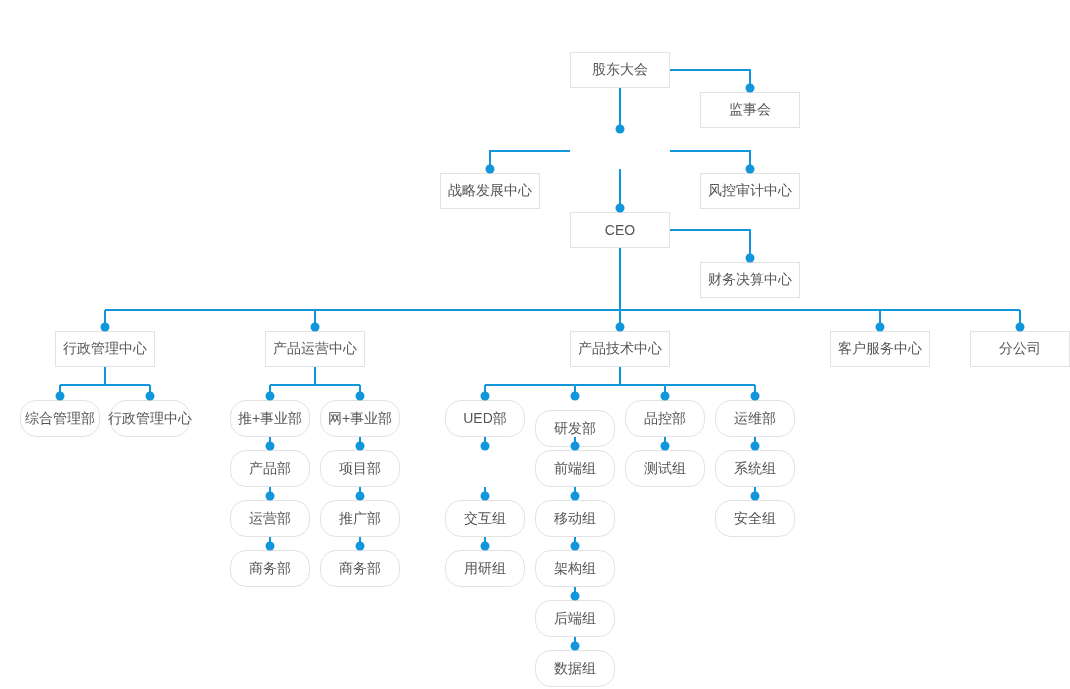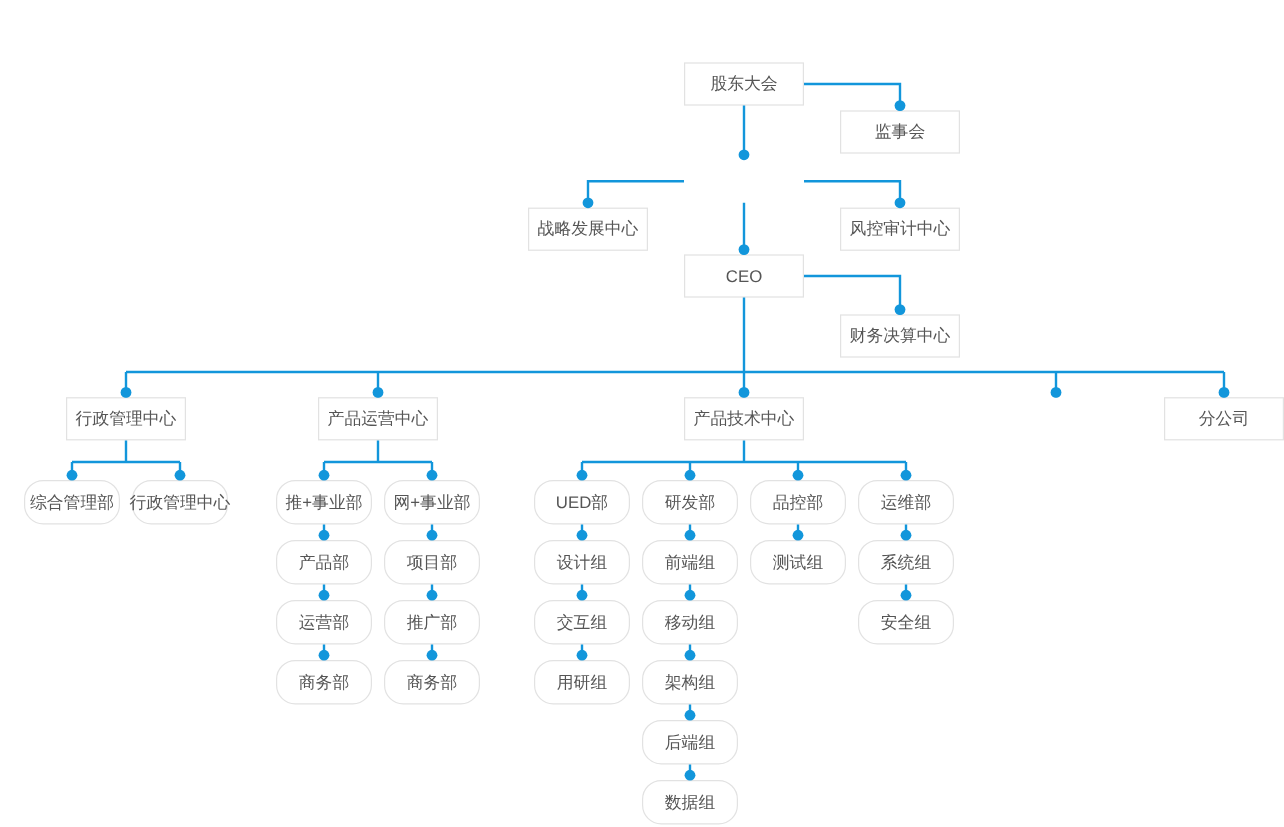--- a/index.html
+++ b/index.html
@@ -103,40 +103,40 @@
   <div class="node big" style="left:570px;top:52px">股东大会</div>
   <div class="node big" style="left:700px;top:92px">监事会</div>
   <div class="node big" style="left:440px;top:173px">战略发展中心</div>
   <div class="node big" style="left:700px;top:173px">风控审计中心</div>
   <div class="node big" style="left:570px;top:212px">CEO</div>
   <div class="node big" style="left:700px;top:262px">财务决算中心</div>
 
   <div class="node big" style="left:55px;top:331px">行政管理中心</div>
   <div class="node big" style="left:570px;top:331px">产品技术中心</div>
   <div class="node big" style="left:265px;top:331px">产品运营中心</div>
+  <div class="node big" style="left:830px;top:331px">客户服务中心</div>
   <div class="node big" style="left:970px;top:331px">分公司</div>
 
   <div class="node small" style="left:20px;top:400px">综合管理部</div>
   <div class="node small" style="left:110px;top:400px">行政管理中心</div>
 
   <div class="node small" style="left:230px;top:400px">推+事业部</div>
   <div class="node small" style="left:230px;top:450px">产品部</div>
   <div class="node small" style="left:320px;top:400px">网+事业部</div>
   <div class="node small" style="left:320px;top:450px">项目部</div>
   <div class="node small" style="left:230px;top:500px">运营部</div>
   <div class="node small" style="left:320px;top:500px">推广部</div>
   <div class="node small" style="left:230px;top:550px">商务部</div>
   <div class="node small" style="left:320px;top:550px">商务部</div>
 
   <div class="node small" style="left:445px;top:400px">UED部</div>
-  <div class="node small" style="left:535px;top:400px">研发部</div>
+  <div class="node small" style="left:535px;top:410px">研发部</div>
   <div class="node small" style="left:625px;top:400px">品控部</div>
   <div class="node small" style="left:715px;top:400px">运维部</div>
 
-  <div class="node small" style="left:445px;top:450px">设计组</div>
   <div class="node small" style="left:535px;top:450px">前端组</div>
   <div class="node small" style="left:625px;top:450px">测试组</div>
   <div class="node small" style="left:715px;top:450px">系统组</div>
 
   <div class="node small" style="left:445px;top:500px">交互组</div>
   <div class="node small" style="left:535px;top:500px">移动组</div>
   <div class="node small" style="left:715px;top:500px">安全组</div>
 
   <div class="node small" style="left:445px;top:550px">用研组</div>
   <div class="node small" style="left:535px;top:550px">架构组</div>

